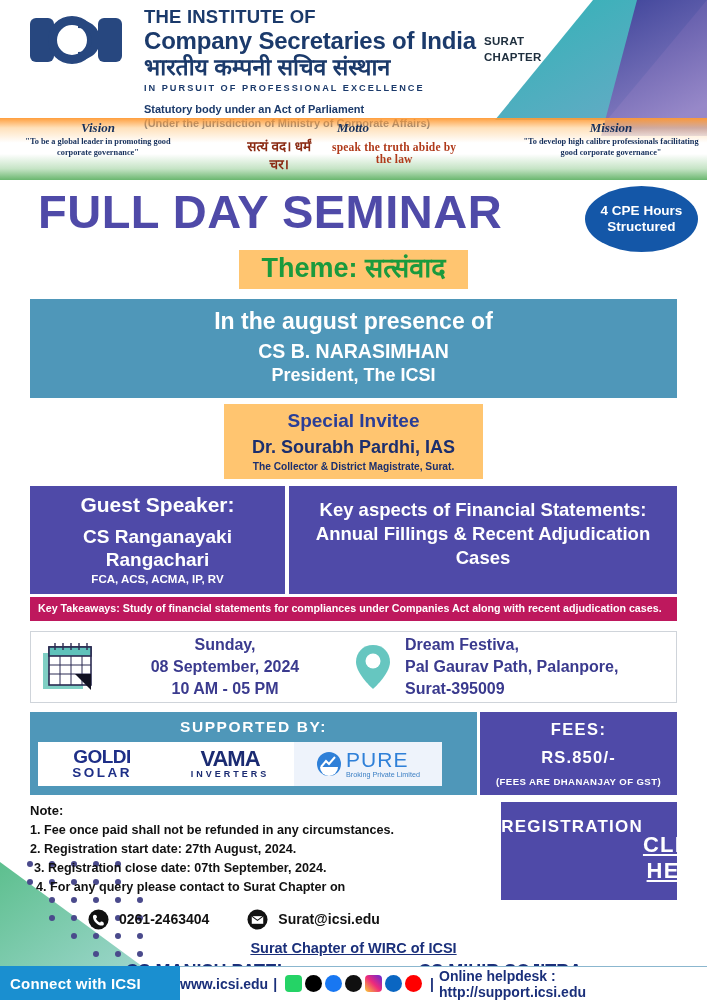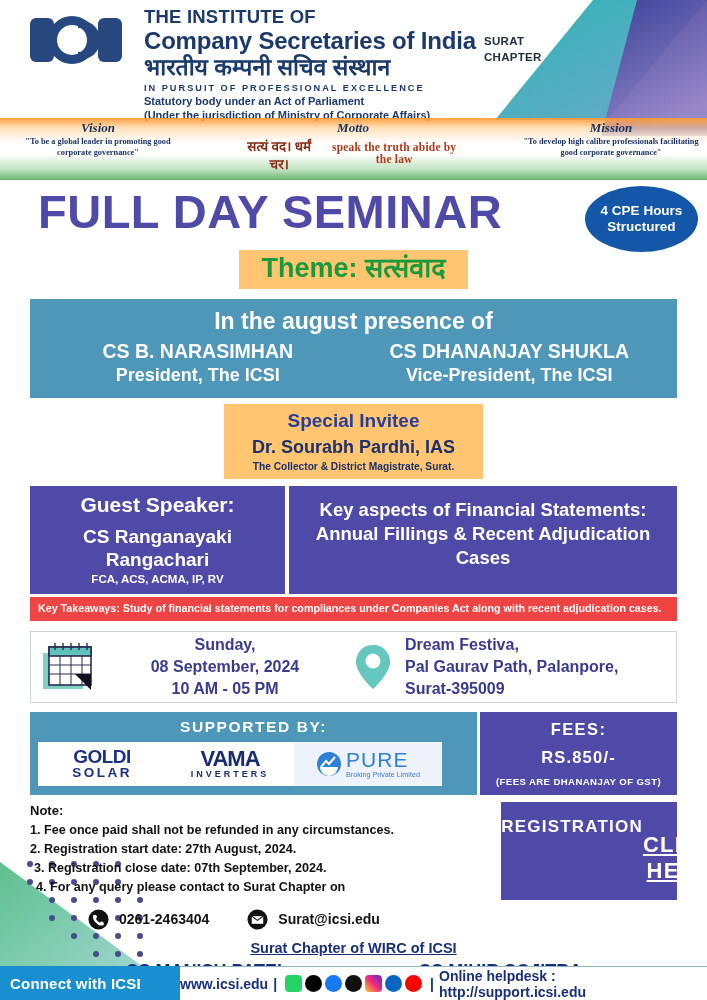--- a/index.html
+++ b/index.html
@@ -21,21 +21,21 @@
   .deco-tr svg { display: block; }
 
   
   .header { position: relative; height: 118px; padding: 8px 0 0 26px; display: flex; align-items: flex-start; }
   .logo-mark { width: 104px; height: 56px; margin-top: 4px; flex: 0 0 auto; }
   .head-text { margin-left: 14px; }
   .ht1 { font-size: 18.5px; font-weight: 700; color: #1b3a6b; letter-spacing: .2px; line-height: 1.02; }
   .ht2 { font-size: 24px; font-weight: 700; color: #1b3a6b; letter-spacing: -.2px; line-height: 1.05; margin-top: 1px; }
   .ht3 { font-size: 23px; font-weight: 700; color: #1b3a6b; line-height: 1.1; margin-top: 2px; }
   .ht4 { font-size: 9.2px; font-weight: 700; color: #1b3a6b; letter-spacing: 2.0px; margin-top: 3px; }
-  .ht5 { font-size: 11px; font-weight: 600; color: #1b3a6b; line-height: 1.2; margin-top: 2px; }
+  .ht5 { font-size: 11px; font-weight: 600; color: #1b3a6b; line-height: 1.2; margin-top: 10px; }
   .ht6 { font-size: 11px; font-weight: 600; color: #1b3a6b; line-height: 1.2; }
   .surat-chapter { position: absolute; top: 34px; left: 484px; font-size: 11.5px; font-weight: 700; color: #20303f; line-height: 1.35; letter-spacing: .3px; z-index: 5; }
 
   
   .tricolor {
     position: relative; height: 62px; width: 707px;
     background:
       linear-gradient(to bottom,
         rgba(255,153,51,.95) 0%,
         rgba(255,200,130,.55) 16%,
@@ -98,21 +98,21 @@
 
   .speaker-row { display: flex; margin: 7px 30px 0 30px; gap: 4px; }
   .sp-left { width: 255px; background: #4f4aa8; color: #fff; text-align: center; padding: 6px 6px 8px 6px; }
   .sp-right { flex: 1; background: #4f4aa8; color: #fff; text-align: center; padding: 6px 6px 8px 6px; }
   .sp-h { font-size: 21px; font-weight: 600; line-height: 1.25; }
   .sp-n { font-size: 19px; font-weight: 700; line-height: 1.25; margin-top: 6px; }
   .sp-q { font-size: 11.5px; font-weight: 700; line-height: 1.25; }
   .topic-l { font-size: 18.5px; font-weight: 700; line-height: 1.3; }
 
   .takeaway {
-    margin: 3px 30px 0 30px; background: #ef4444; color: #ffffff;
+    margin: 3px 30px 0 30px; background: #be185d; color: #ffffff;
     font-size: 10.7px; font-weight: 700; padding: 5px 8px; line-height: 1.25;
   }
 
   
   .dv {
     margin: 10px 30px 0 30px; border: 1.5px solid #cfd4da; background: #fff;
     display: flex; align-items: center; padding: 8px 10px; gap: 8px; height: 72px;
   }
   .cal-icon { width: 56px; height: 52px; flex: 0 0 auto; }
   .dv-date { width: 240px; text-align: center; font-size: 16px; font-weight: 700; color: #3a3a8e; line-height: 1.35; }
@@ -256,24 +256,20 @@
   <div class="theme-wrap">
     <div class="theme-band">Theme: सत्संवाद</div>
   </div>
 
   <div class="block presence">
     <div class="presence-h">In the august presence of</div>
     <div class="presence-cols">
       <div class="presence-col">
         <div class="pname">CS B. NARASIMHAN</div>
         <div class="prole">President, The ICSI</div>
-      </div>
-      <div class="presence-col">
-        <div class="pname">CS DHANANJAY SHUKLA</div>
-        <div class="prole">Vice-President, The ICSI</div>
       </div>
     </div>
   </div>
 
   <div class="invitee-wrap">
     <div class="invitee">
       <div class="inv-h">Special Invitee</div>
       <div class="inv-n">Dr. Sourabh Pardhi, IAS</div>
       <div class="inv-s">The Collector &amp; District Magistrate, Surat.</div>
     </div>

